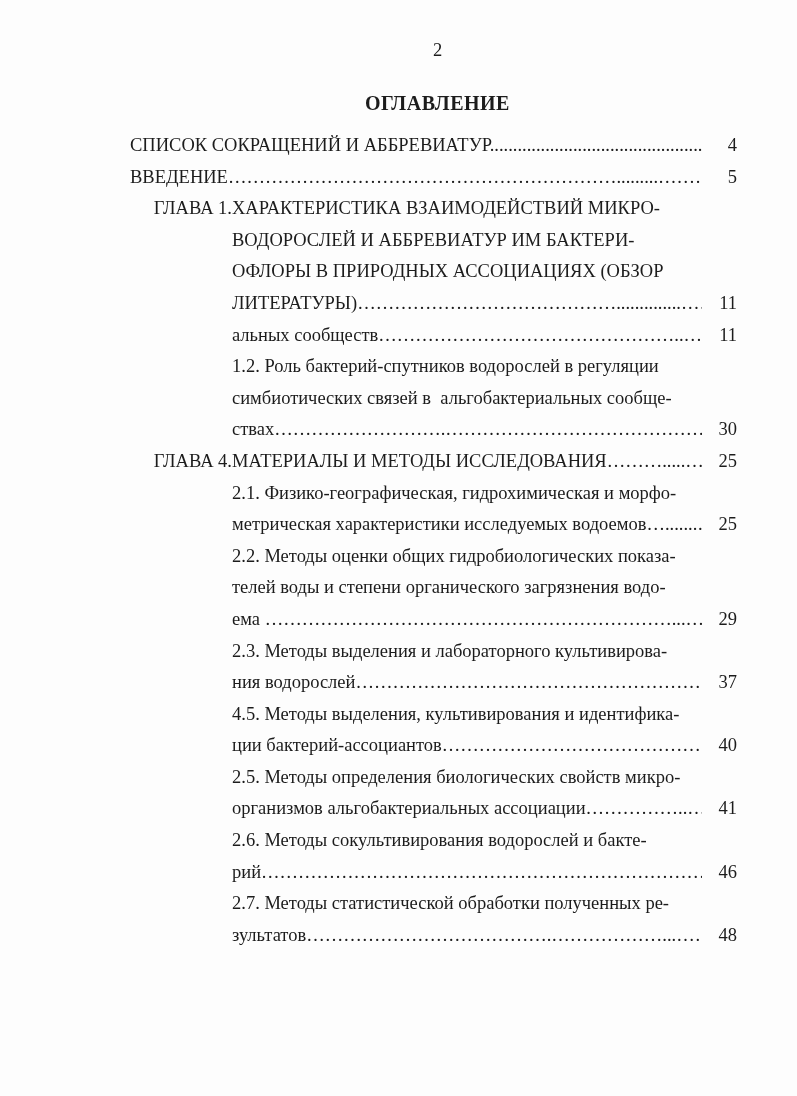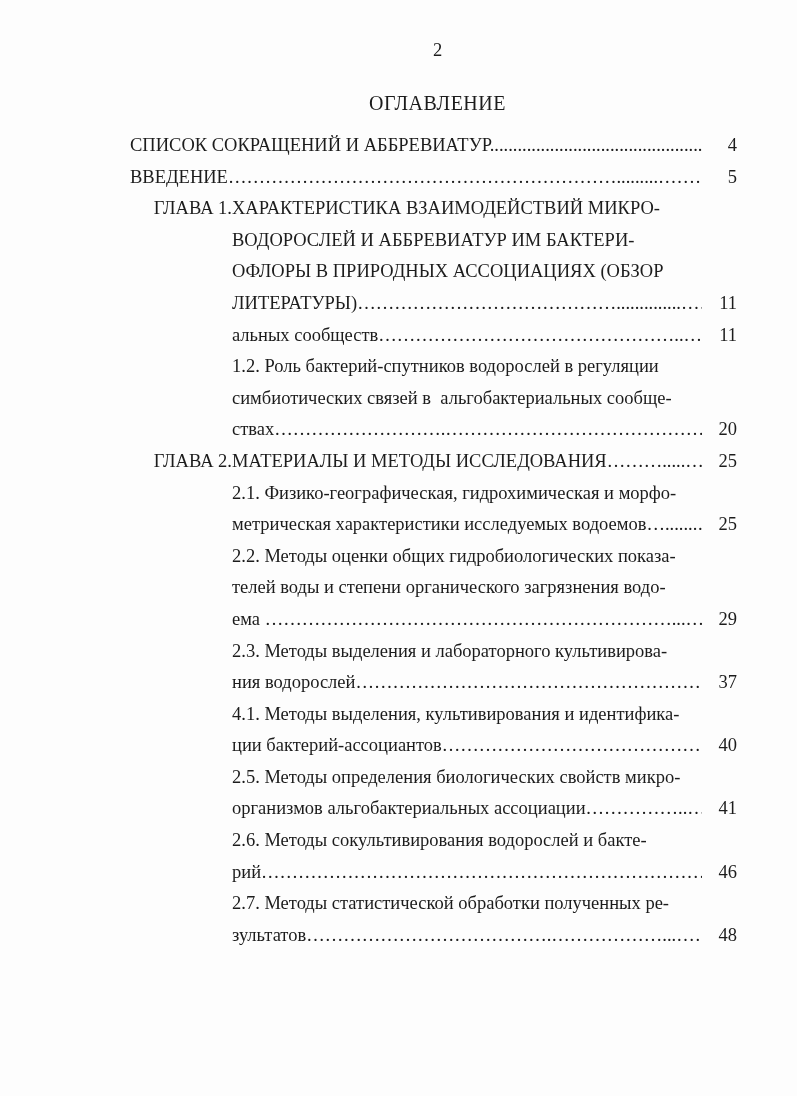--- a/index.html
+++ b/index.html
@@ -22,21 +22,21 @@
     width: 615px;
     text-align: center;
     font-size: 18.5px;
     line-height: 20px;
   }
   .doc-title {
     margin: 32px 0 0 130px;
     width: 615px;
     text-align: center;
     font-size: 20px;
-    font-weight: normal;
+    font-weight: bold;
     letter-spacing: 0.5px;
   }
   .toc {
     margin: 15px 0 0 130px;
     width: 615px;
     font-size: 18.5px;
   }
   .entry {
     display: grid;
     grid-template-columns: 102px 470px 43px;
@@ -106,24 +106,24 @@
         </div>
     <div class="pageno">11</div>
   </div>
       <div class="entry section">
     <div class="label"></div>
     <div class="lines">
           <div class="line">1.2. Роль бактерий-спутников водорослей в регуляции</div>
           <div class="line">симбиотических связей в &nbsp;альгобактериальных сообще-</div>
           <div class="line">ствах……………………….……………………………………………………………</div>
         </div>
-    <div class="pageno">20</div>
+    <div class="pageno">30</div>
   </div>
       <div class="entry chapter">
-    <div class="label">ГЛАВА 2.</div>
+    <div class="label">ГЛАВА 4.</div>
     <div class="lines">
           <div class="line">МАТЕРИАЛЫ И МЕТОДЫ ИССЛЕДОВАНИЯ……….....………</div>
         </div>
     <div class="pageno">25</div>
   </div>
       <div class="entry section">
     <div class="label"></div>
     <div class="lines">
           <div class="line">2.1. Физико-географическая, гидрохимическая и морфо-</div>
           <div class="line">метрическая характеристики исследуемых водоемов….......………</div>
@@ -143,21 +143,21 @@
     <div class="label"></div>
     <div class="lines">
           <div class="line">2.3. Методы выделения и лабораторного культивирова-</div>
           <div class="line">ния водорослей………………………………………………………………………</div>
         </div>
     <div class="pageno">37</div>
   </div>
       <div class="entry section">
     <div class="label"></div>
     <div class="lines">
-          <div class="line">4.1. Методы выделения, культивирования и идентифика-</div>
+          <div class="line">4.5. Методы выделения, культивирования и идентифика-</div>
           <div class="line">ции бактерий-ассоциантов…………………………………………………………</div>
         </div>
     <div class="pageno">40</div>
   </div>
       <div class="entry section">
     <div class="label"></div>
     <div class="lines">
           <div class="line">2.5. Методы определения биологических свойств микро-</div>
           <div class="line">организмов альгобактериальных ассоциации……………..…………</div>
         </div>

